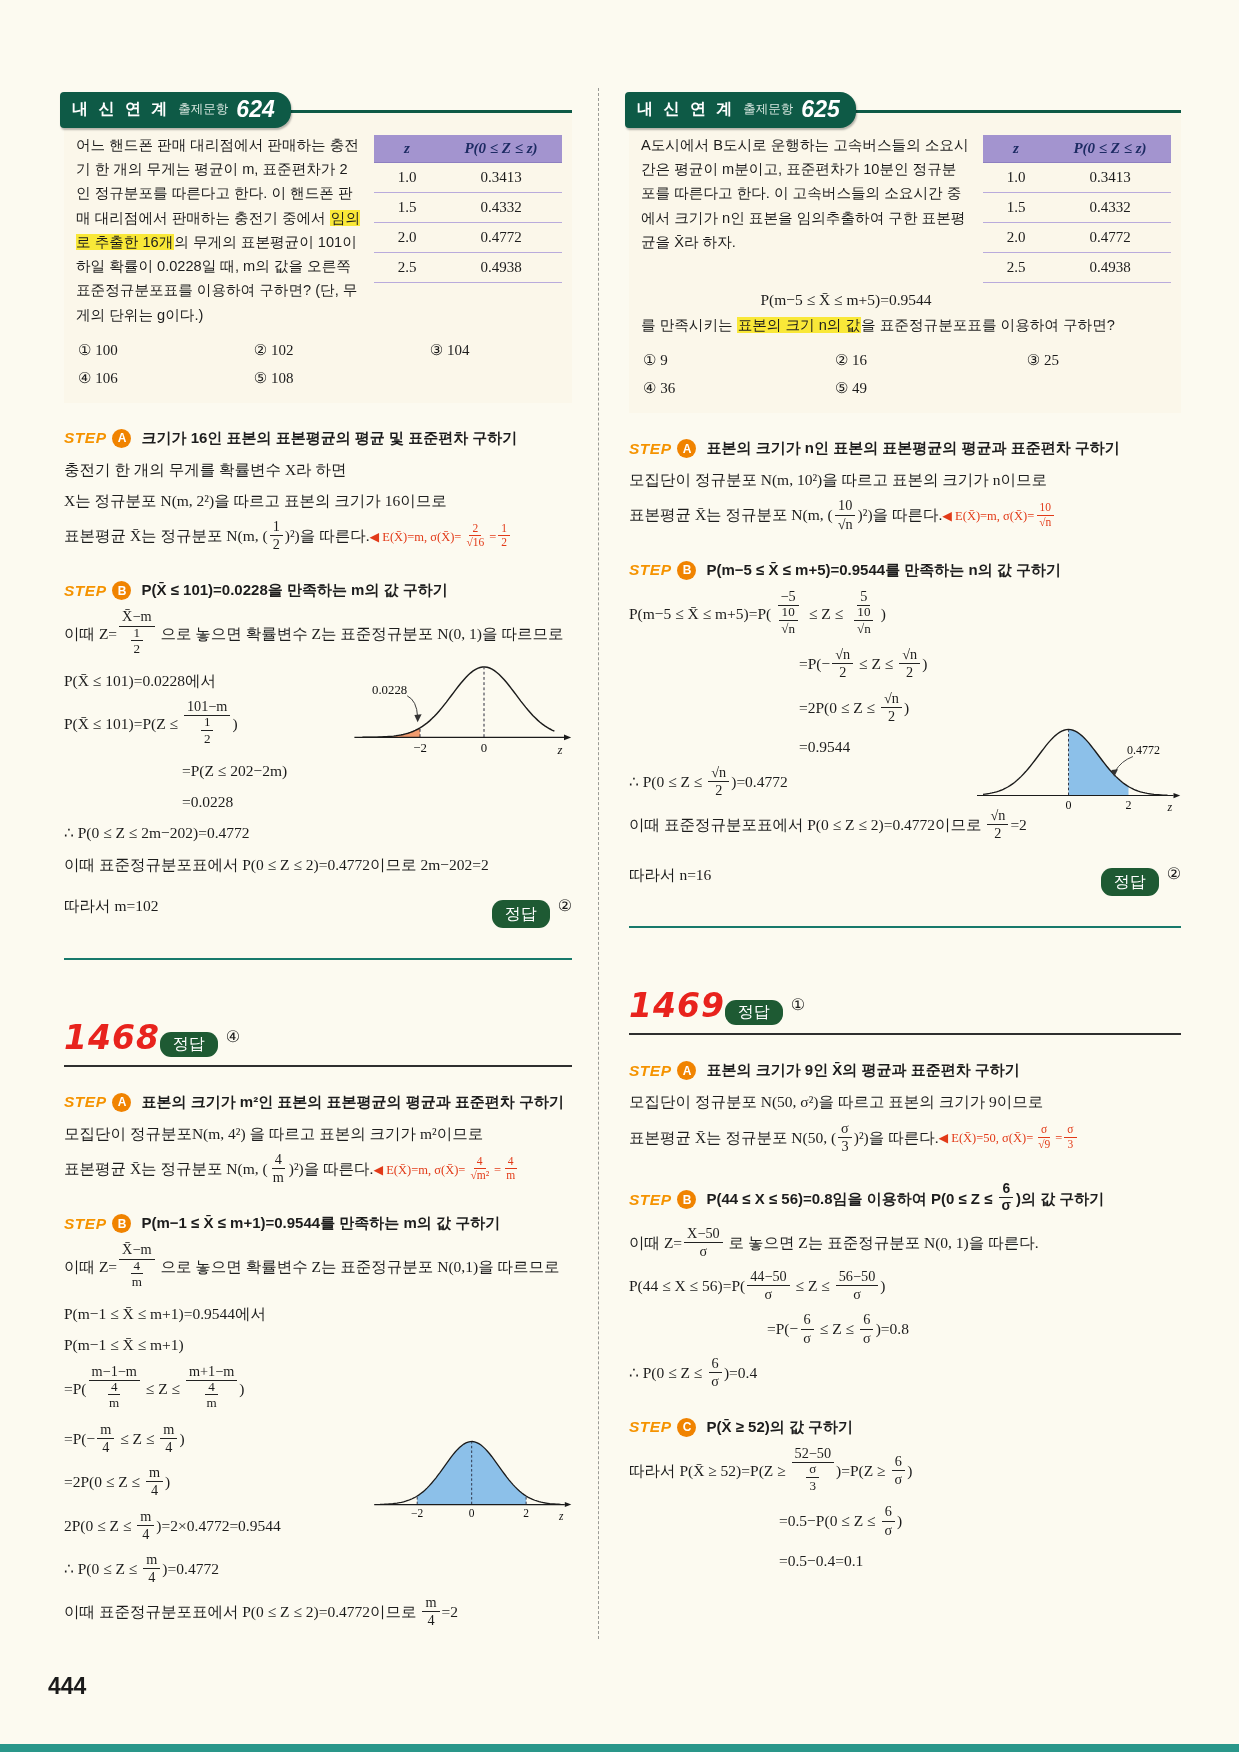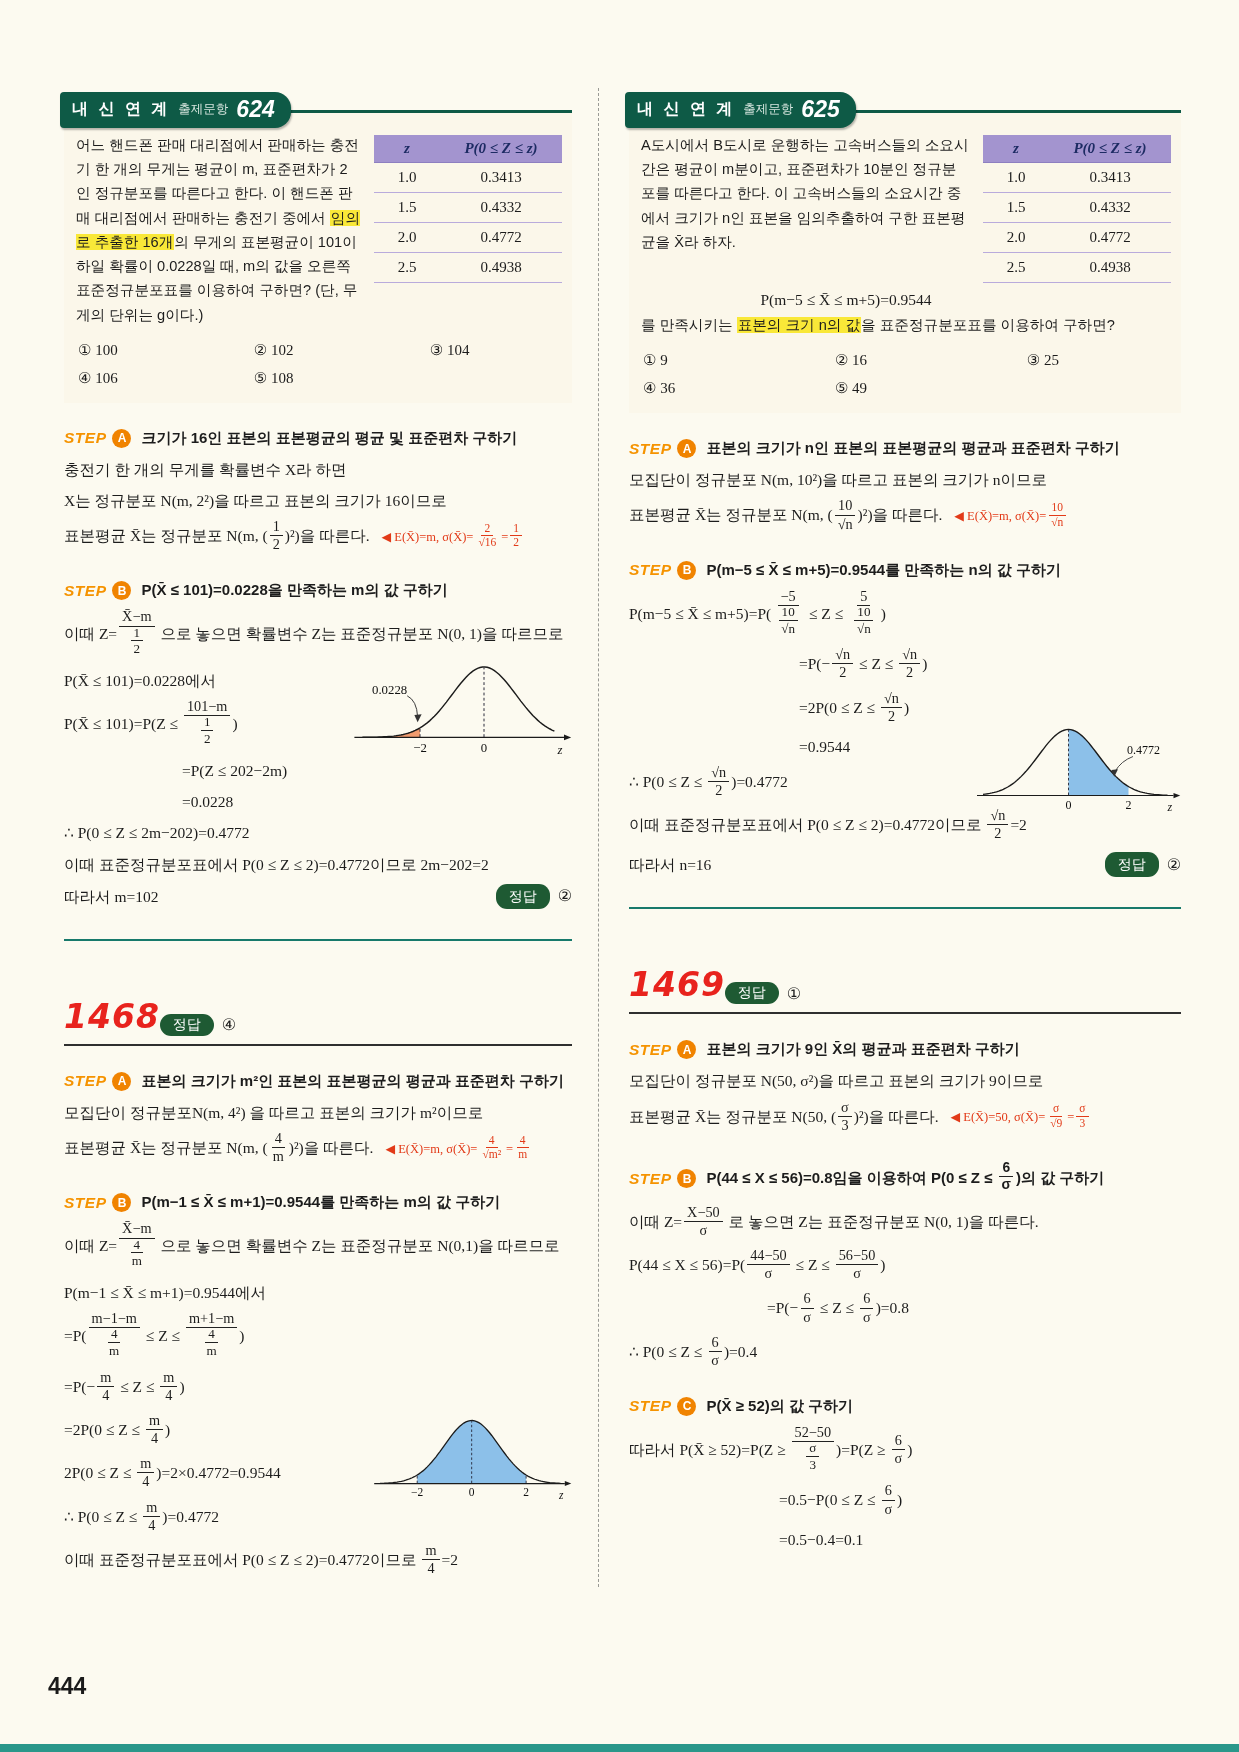--- a/index.html
+++ b/index.html
@@ -37,27 +37,27 @@
   .step-word{color:#f59300;font-weight:bold;font-size:15.5px;font-style:italic;letter-spacing:.5px;}
   .step-circ{width:19px;height:19px;border-radius:50%;background:#f08300;color:#fff;font-weight:bold;
              font-size:12px;display:inline-flex;align-items:center;justify-content:center;flex:0 0 19px;}
   .step-title{font-weight:bold;font-size:15px;margin-left:4px;font-family:"Liberation Sans",sans-serif;}
   .line{font-family:"Liberation Serif",serif;font-size:15.5px;margin:8px 0;line-height:1.5;}
   .frac{display:inline-flex;flex-direction:column;align-items:center;vertical-align:middle;
         line-height:1.2;margin:0 2px;transform:translateY(-2px);font-size:.92em;}
   .fnum{border-bottom:1.2px solid #222;padding:0 3px;}
   .fden{padding:0 3px;}
   .rednote .fnum{border-color:#e23a18;}
-  .with-note{display:flex;align-items:center;gap:12px;flex-wrap:nowrap;}
+  .with-note{display:flex;align-items:center;gap:0;flex-wrap:nowrap;}
   .rednote{color:#e23a18;font-size:12.5px;white-space:nowrap;font-family:"Liberation Serif",serif;}
   .i118{margin-left:118px;} .i170{margin-left:170px;} .i138{margin-left:138px;} .i150{margin-left:150px;}
   .answer-row{display:flex;justify-content:space-between;align-items:center;}
   .ansbadge{display:inline-flex;align-items:center;gap:8px;}
-  .pill{background:#1e5a33;color:#fff;font-size:14px;padding:2px 13px;border-radius:11px;
-        font-family:"Liberation Sans",sans-serif;}
+  .pill{background:#1e5a33;color:#fff;font-size:16px;padding:2px 13px;border-radius:11px;
+        font-family:"Liberation Sans",sans-serif;margin-top:16px;}
   .circ-num{font-size:16px;font-family:"Liberation Serif",serif;}
 
   .divider{border-top:2px solid #17796b;margin-top:30px;}
   .prob-head{display:flex;align-items:flex-end;margin-top:56px;
              border-bottom:2px solid #2f2f2f;padding-bottom:8px;}
   .prob-num{color:#e8231d;font-size:33px;font-weight:bold;font-style:italic;letter-spacing:1px;
             font-family:"DejaVu Sans",sans-serif;}
 
   
   .gauss{position:absolute;right:0;}
@@ -253,20 +253,21 @@
             <line x1="236" x2="236" y1="117.5" y2="107.1" class="dashline"></line>
           </svg>
         <div class="line"><span>이때 Z=</span><span class="frac">
               <span class="fnum">X̄−m</span>
               <span class="fden"><span class="frac">
                   <span class="fnum">4</span>
                   <span class="fden">m</span>
                 </span></span>
             </span><span> 으로 놓으면 확률변수 Z는 표준정규분포 N(0,1)을 따르므로</span></div>
         <div class="line">P(m−1 ≤ X̄ ≤ m+1)=0.9544에서</div>
+        <div class="line">P(m−1 ≤ X̄ ≤ m+1)</div>
         <div class="line"><span>=P(</span><span class="frac">
               <span class="fnum">m−1−m</span>
               <span class="fden"><span class="frac">
                   <span class="fnum">4</span>
                   <span class="fden">m</span>
                 </span></span>
             </span><span> ≤ Z ≤ </span><span class="frac">
               <span class="fnum">m+1−m</span>
               <span class="fden"><span class="frac">
                   <span class="fnum">4</span>

